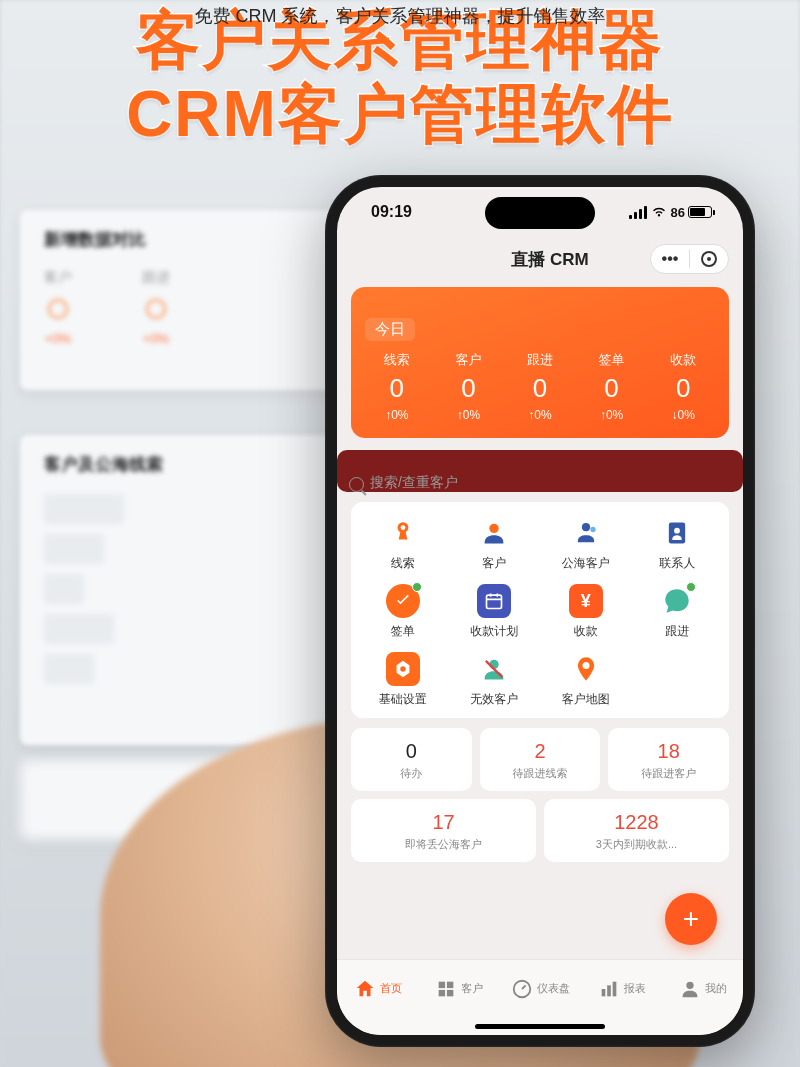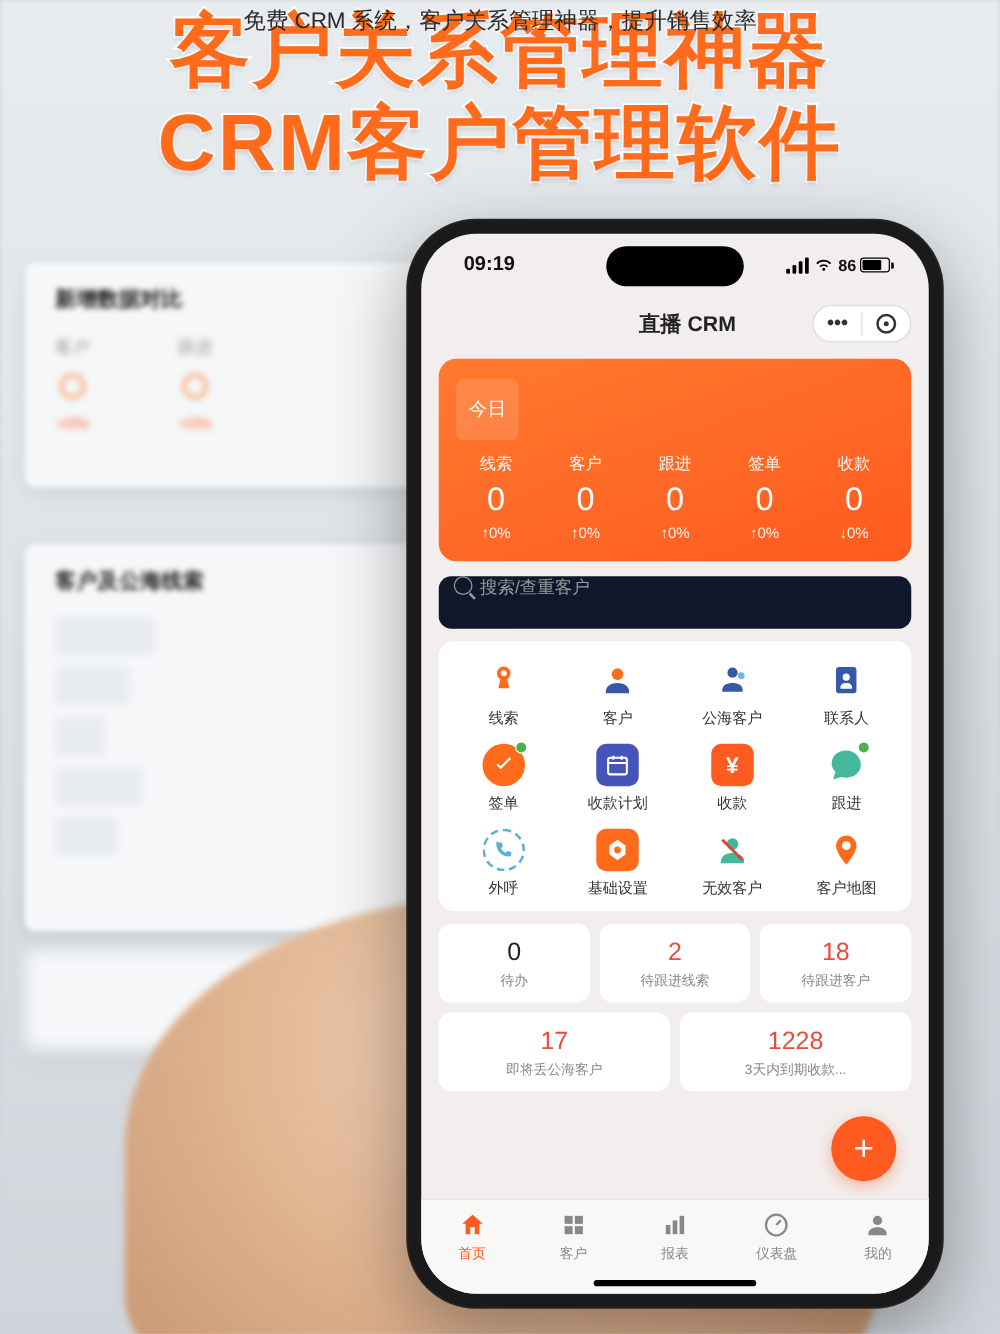--- a/index.html
+++ b/index.html
@@ -107,32 +107,32 @@
 .capsule-div { width:1px; height:18px; background:#ddd; }
 .target-ic { width:16px;height:16px;border:2px solid #333;border-radius:50%;position:relative;}
 .target-ic::after{content:"";position:absolute;inset:4px;border-radius:50%;background:#333;}
 
 
 .dash {
   margin: 6px 14px 0; border-radius: 14px; overflow: hidden;
   background: linear-gradient(160deg, #ff7a2e 0%, #ff5a1f 100%);
   color: #fff; padding: 14px 10px 16px;
 }
-.dash-today { font-size: 15px; margin: 2px 4px 10px; display:inline-block; background:rgba(255,255,255,.13); padding:15px 10px; border-radius:6px;}
+.dash-today { font-size: 15px; margin: 17px 4px 10px; display:inline-block; background:rgba(255,255,255,.13); padding:2px 10px; border-radius:6px;}
 .dash-row { display: flex; }
 .dash-item { flex: 1; text-align: center; }
 .dash-label { font-size: 13px; opacity: .95; }
 .dash-val { font-size: 26px; font-weight: 300; margin: 4px 0; }
 .dash-pct { font-size: 12px; opacity:.95; }
 .arr-up::before{content:"↑"} .arr-down::before{content:"↓"}
 
 
 .search {
-  margin: 12px 14px 0; background:#0f172a; border-radius:10px;
-  height:42px; display:flex; align-items:flex-start; padding:0 12px;
+  margin: 12px 0 0; background:#7f1d1d; border-radius:10px;
+  height:42px; display:flex; align-items:flex-end; padding:0 12px;
   color:#999; font-size:14px; gap:6px;
 }
 .search-ic{width:15px;height:15px;border:1.5px solid #999;border-radius:50%;position:relative;}
 .search-ic::after{content:"";position:absolute;width:6px;height:1.5px;background:#999;bottom:-2px;right:-4px;transform:rotate(45deg);}
 
 
 .icon-grid {
   margin: 10px 14px 0; background:#fff; border-radius: 12px;
   padding: 14px 6px 10px; display: grid; grid-template-columns: repeat(4, 1fr);
   row-gap: 12px;
@@ -168,21 +168,21 @@
   display:flex;align-items:center;justify-content:center;
   color:#fff;font-size:28px;box-shadow:0 4px 12px rgba(255,90,31,.4);
 }
 
 
 .tabbar {
   position:absolute; bottom:0; left:0; right:0; height:76px;
   background:#faf8f7; border-top:1px solid #e8e4e2;
   display:flex; padding-bottom:18px;
 }
-.tab { flex:1; display:flex; flex-direction:column; align-items:center; justify-content:center; gap:3px;}
+.tab { flex:1; display:flex; flex-direction:row; align-items:center; justify-content:center; gap:3px;}
 .tab-ic { width:24px;height:24px;display:flex;align-items:center;justify-content:center;color:#888;}
 .tab.active .tab-ic, .tab.active .tab-lbl { color:#ff5a1f; }
 .tab-lbl { font-size:11px; color:#888;}
 .home-indicator{position:absolute;bottom:6px;left:50%;transform:translateX(-50%);width:130px;height:5px;background:#000;border-radius:3px;}
 
 svg { display:block; }
 </style>
 </head>
 <body>
 
@@ -361,28 +361,20 @@
         <div class="gicon">
           <div class="gicon-vis ic-follow">
             <svg viewBox="0 0 24 24" width="28" height="28">
               <path fill="#43b89d" d="M12 2C6 2 2 6 2 11c0 2.2 1 4.2 2.6 5.7L3 22l5.6-1.8c1 .3 2.2.5 3.4.5 6 0 10-4 10-9S18 2 12 2z"></path>
             </svg>
             <span class="badge-dot"></span>
           </div>
   <div class="gicon-lbl">跟进</div>
         </div>
         <div class="gicon">
-          <div class="gicon-vis ic-call">
-            <svg viewBox="0 0 24 24" width="18" height="18">
-              <path fill="#5eb0d1" d="M6 3c-1 0-2 1-2 2 0 8 6 14 14 14 1 0 2-1 2-2v-3l-4-1-2 2c-2-1-4-3-5-5l2-2-1-4H6z"></path>
-            </svg>
-          </div>
-  <div class="gicon-lbl">外呼</div>
-        </div>
-        <div class="gicon">
           <div class="gicon-vis ic-set">
             <svg viewBox="0 0 24 24" width="22" height="22">
               <polygon points="12,3 19,8 19,16 12,21 5,16 5,8" fill="#fff"></polygon>
               <circle cx="12" cy="12" r="3" fill="#ff6b1a"></circle>
             </svg>
           </div>
   <div class="gicon-lbl">基础设置</div>
         </div>
         <div class="gicon">
           <div class="gicon-vis ic-inv">
@@ -448,39 +440,39 @@
               <rect x="13" y="4" width="7" height="7" fill="currentColor"></rect>
               <rect x="4" y="13" width="7" height="7" fill="currentColor"></rect>
               <rect x="13" y="13" width="7" height="7" fill="currentColor"></rect>
             </svg>
           </div>
   <div class="tab-lbl">客户</div>
         </div>
         <div class="tab">
           <div class="tab-ic">
             <svg viewBox="0 0 24 24" width="22" height="22">
+              <circle cx="12" cy="12" r="9" fill="none" stroke="currentColor" stroke-width="2"></circle>
+              <path stroke="currentColor" stroke-width="2" d="M12 12l4-4"></path>
+            </svg>
+          </div>
+  <div class="tab-lbl">仪表盘</div>
+        </div>
+        <div class="tab">
+          <div class="tab-ic">
+            <svg viewBox="0 0 24 24" width="22" height="22">
               <rect x="4" y="12" width="4" height="8" fill="currentColor"></rect>
               <rect x="10" y="8" width="4" height="12" fill="currentColor"></rect>
               <rect x="16" y="4" width="4" height="16" fill="currentColor"></rect>
             </svg>
           </div>
   <div class="tab-lbl">报表</div>
         </div>
         <div class="tab">
           <div class="tab-ic">
             <svg viewBox="0 0 24 24" width="22" height="22">
-              <circle cx="12" cy="12" r="9" fill="none" stroke="currentColor" stroke-width="2"></circle>
-              <path stroke="currentColor" stroke-width="2" d="M12 12l4-4"></path>
-            </svg>
-          </div>
-  <div class="tab-lbl">仪表盘</div>
-        </div>
-        <div class="tab">
-          <div class="tab-ic">
-            <svg viewBox="0 0 24 24" width="22" height="22">
               <circle cx="12" cy="8" r="4" fill="currentColor"></circle>
               <path fill="currentColor" d="M4 20c0-4 3.6-6 8-6s8 2 8 6v1H4z"></path>
             </svg>
           </div>
   <div class="tab-lbl">我的</div>
         </div>
         <div class="home-indicator"></div>
     </div>
 
   </div>

